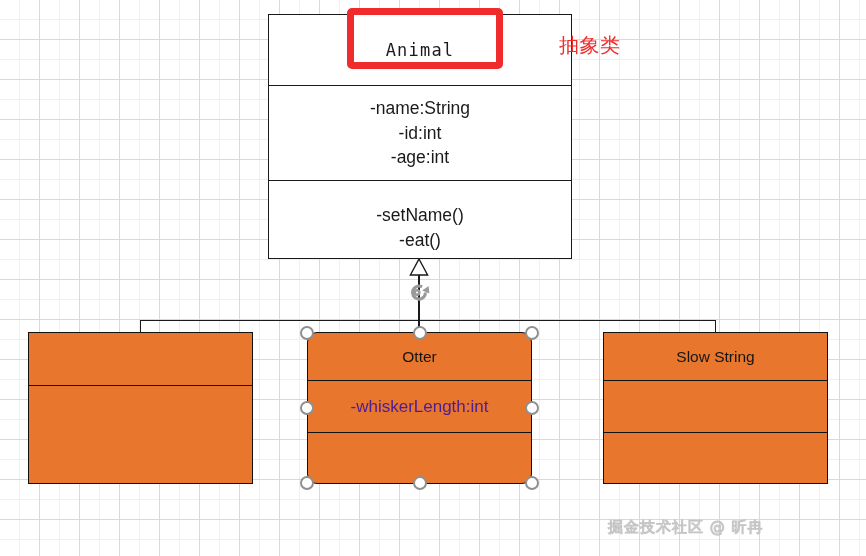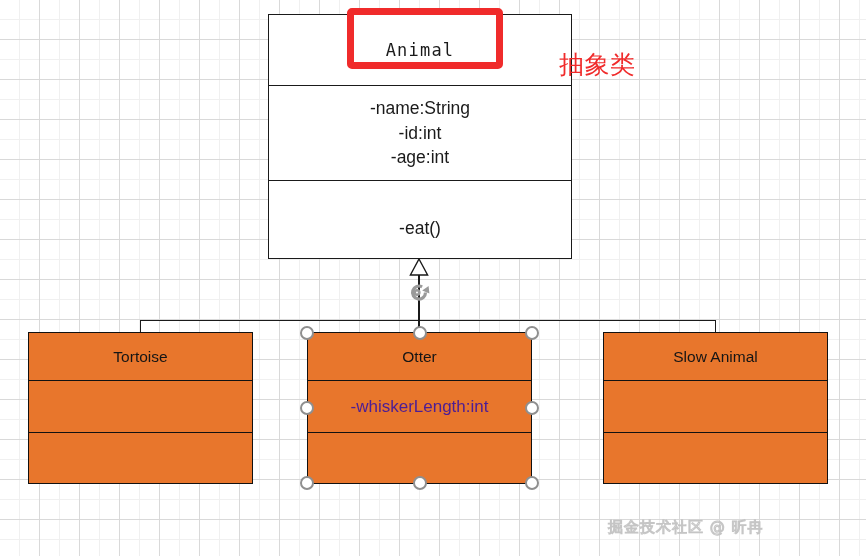--- a/index.html
+++ b/index.html
@@ -73,23 +73,23 @@
     width: 156px;
     height: 61px;
     box-sizing: border-box;
     border: 7px solid #f02b2b;
     border-radius: 5px;
     pointer-events: none;
   }
   #abstract-label {
     position: absolute;
     left: 559px;
-    top: 48px;
+    top: 32px;
     font-family: Liberation Mono, monospace;
-    font-size: 25px;
+    font-size: 20px;
     color: #f02b2b;
     white-space: nowrap;
     letter-spacing: 0.5px;
   }
 
   
   .conn {
     position: absolute;
     background: #1a1a1a;
   }
@@ -132,21 +132,21 @@
     font-size: 15.5px;
     color: #151515;
   }
   .sub-member {
     font-size: 17px;
     color: #4c1d95;
     white-space: nowrap;
   }
 
   #tortoise-class { left: 28px;  top: 332px; width: 225px; height: 152px; }
-  #otter-class    { left: 307px; top: 332px; width: 225px; height: 152px; }
+  #otter-class    { left: 307px; top: 332px; width: 225px; height: 152px; border-radius: 10px; }
   #loris-class    { left: 603px; top: 332px; width: 225px; height: 152px; }
 
   .comp-t { height: 47px; }
   .comp-m { height: 52px; }
   .comp-b { height: 51px; }
 
   
   .sel-handle {
     position: absolute;
     width: 14px;
@@ -180,20 +180,21 @@
   <div class="uml-class" id="animal-class">
     <div class="uml-compartment" id="animal-title-compartment">
       <span class="class-title">Animal</span>
     </div>
     <div class="uml-compartment" id="animal-attrs-compartment">
       <span class="member-line">-name:String</span>
       <span class="member-line">-id:int</span>
       <span class="member-line">-age:int</span>
     </div>
     <div class="uml-compartment" id="animal-methods-compartment">
+      <span class="member-line">-setName()</span>
       <span class="member-line">-eat()</span>
     </div>
   </div>
 
   <div id="abstract-highlight"></div>
   <div id="abstract-label">抽象类</div>
 
   <svg id="gen-arrowhead" viewBox="0 0 20 18">
     <polygon points="10,1 18.6,17 1.4,17" fill="#ffffff" stroke="#1a1a1a" stroke-width="1.4"></polygon>
   </svg>
@@ -206,23 +207,20 @@
   <div class="conn conn-v" style="left:418.4px; top:320px; height:13px;"></div>
   <div class="conn conn-v" style="left:715px; top:320px; height:13px;"></div>
 
   <svg id="rotate-handle-icon" viewBox="0 0 31 31">
     <path d="M21.5 15.5 a6.5 6.5 0 1 1 -3.4 -5.7" fill="none" stroke="#9a9a9a" stroke-width="3.2" stroke-linecap="butt"></path>
     <polygon points="24.6,9.0 25.4,16.6 18.2,13.6" fill="#9a9a9a"></polygon>
     <circle cx="13.0" cy="15.5" r="2.3" fill="none" stroke="#9a9a9a" stroke-width="2.6"></circle>
   </svg>
 
   <div class="uml-subclass" id="tortoise-class">
-    <div class="sub-compartment comp-t">
-      <span class="sub-title">Tortoise</span>
-    </div>
     <div class="sub-compartment comp-m"></div>
     <div class="sub-compartment comp-b"></div>
   </div>
 
   <div class="uml-subclass" id="otter-class">
     <div class="sub-compartment comp-t">
       <span class="sub-title">Otter</span>
     </div>
     <div class="sub-compartment comp-m">
       <span class="sub-member">-whiskerLength:int</span>
@@ -234,21 +232,21 @@
   <div class="sel-handle" style="left:412.5px;top:326px;"></div>
   <div class="sel-handle" style="left:525px;  top:326px;"></div>
   <div class="sel-handle" style="left:300px;  top:401px;"></div>
   <div class="sel-handle" style="left:525px;  top:401px;"></div>
   <div class="sel-handle" style="left:300px;  top:476px;"></div>
   <div class="sel-handle" style="left:412.5px;top:476px;"></div>
   <div class="sel-handle" style="left:525px;  top:476px;"></div>
 
   <div class="uml-subclass" id="loris-class">
     <div class="sub-compartment comp-t">
-      <span class="sub-title">Slow Animal</span>
+      <span class="sub-title">Slow String</span>
     </div>
     <div class="sub-compartment comp-m"></div>
     <div class="sub-compartment comp-b"></div>
   </div>
 
   <div id="watermark">掘金技术社区 @ 昕冉</div>
 
 </div>
 
 </body></html>

